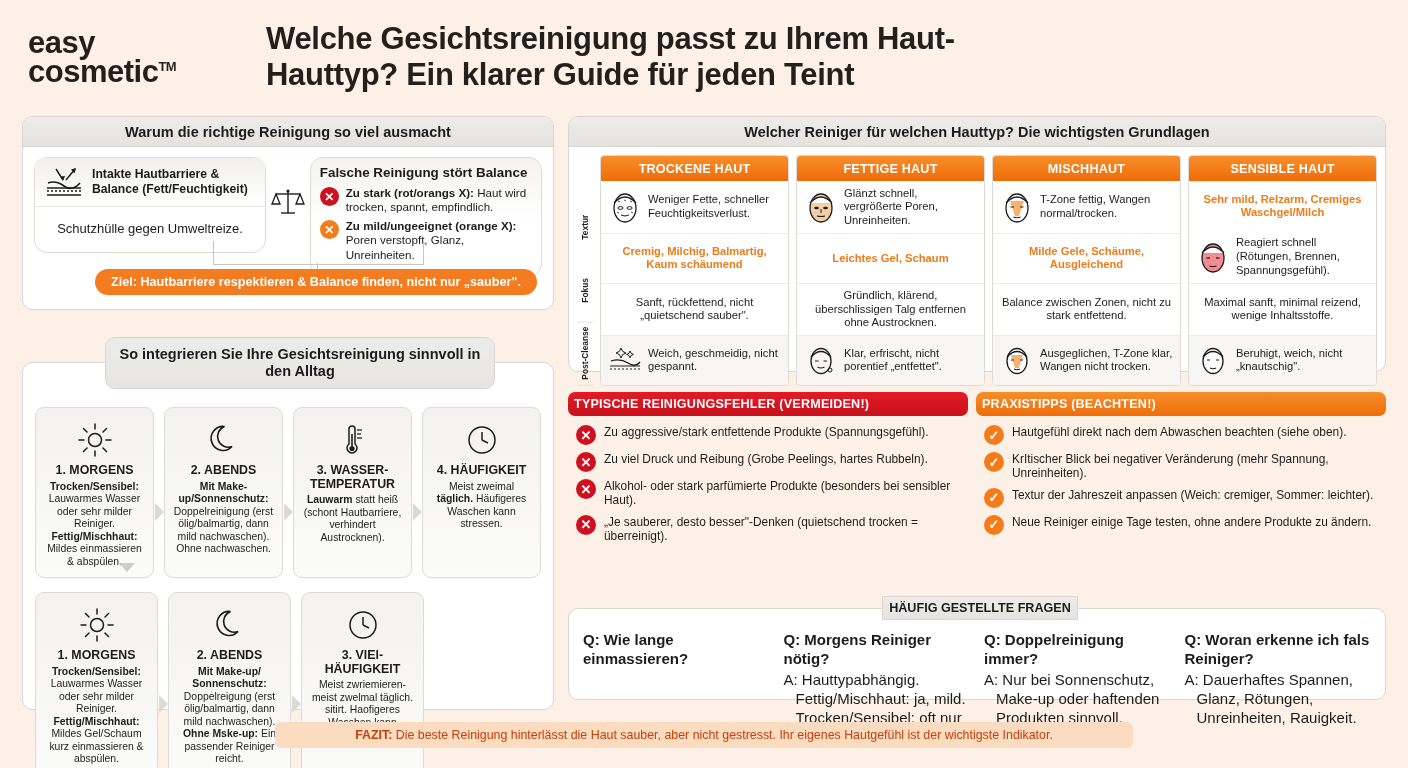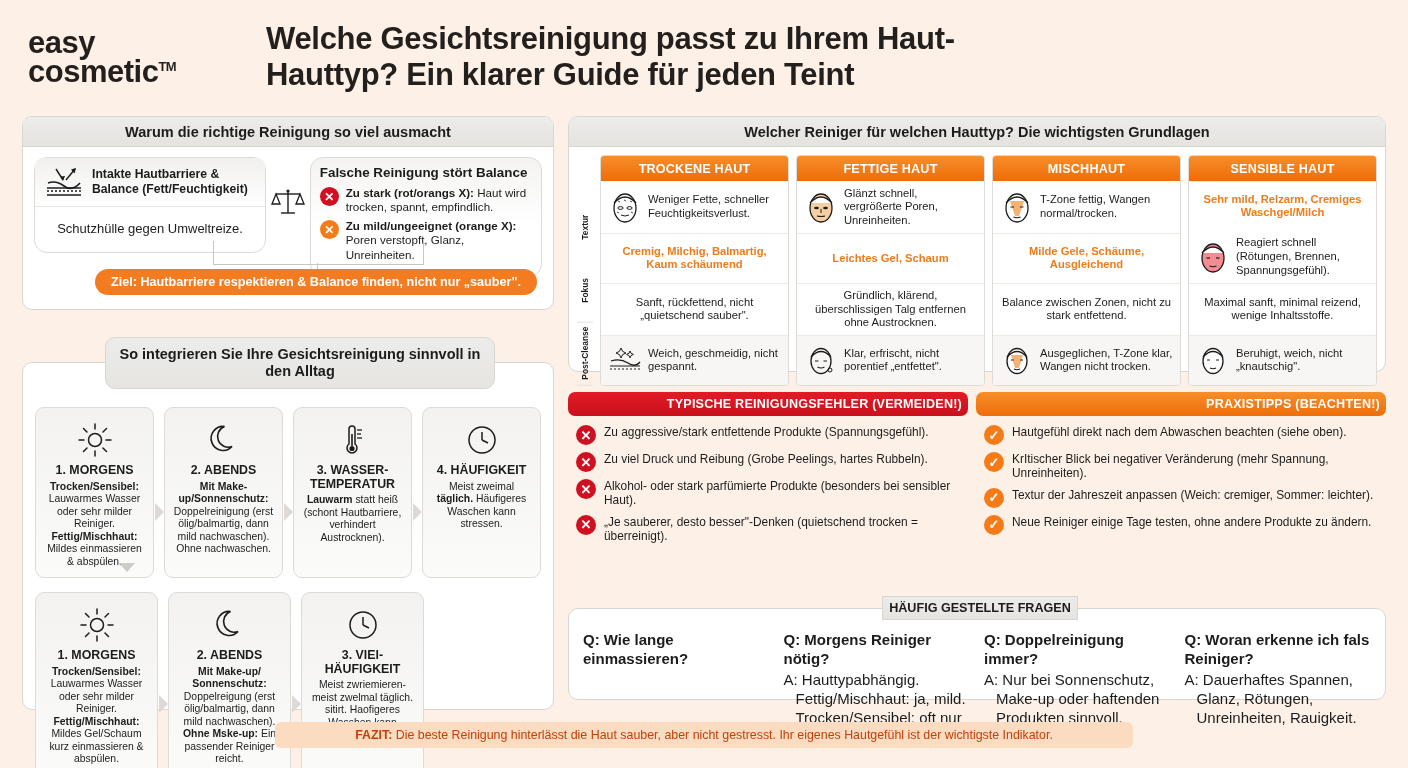--- a/index.html
+++ b/index.html
@@ -100,21 +100,21 @@
      font-size: 12.6px; text-align: center; padding: 6px 4px 5px; letter-spacing: 0.2px; }
   .mcell { padding: 7px 7px; font-size: 11.2px; line-height: 1.22; flex: 1;
      display: flex; align-items: center; gap: 6px; border-top: 1px solid #eceae7; }
   .mcell.c1 { border-top: 0; min-height: 52px; }
   .mcell.texture { justify-content: center; text-align: center; color: #ef7c1b; font-weight: 700; min-height: 44px; background:#fff; }
   .mcell.focus { justify-content: center; text-align: center; min-height: 52px; }
   .mcell.post { background: #f7f6f4; min-height: 46px; }
 
   #mistakes { left: 568px; top: 392px; width: 400px; height: 190px; background: none; border: 0; }
   #tips { left: 976px; top: 392px; width: 410px; height: 190px; background: none; border: 0; }
-  .cap { color: #fff; font-weight: 700; font-size: 12.6px; text-align: right;
+  .cap { color: #fff; font-weight: 700; font-size: 12.6px; text-align: left;
      border-radius: 7px; padding: 5px 6px; letter-spacing: 0.2px; }
   .cap.red { background: linear-gradient(#e21b26,#c8111c); }
   .cap.org { background: linear-gradient(#f78e2a,#ee6d09); }
   .listwrap { padding: 9px 6px 0 8px; }
   .li { display: flex; gap: 8px; align-items: flex-start; margin-bottom: 7px; }
   .li .tx { font-size: 11.9px; line-height: 1.2; }
   .dot { width: 20px; height: 20px; border-radius: 50%; flex: 0 0 20px; display: flex;
      align-items: center; justify-content: center; color: #fff; font-size: 13px; font-weight: 700; }
   .dot.red { background: #cf1020; }
   .dot.org { background: #f57b18; }

